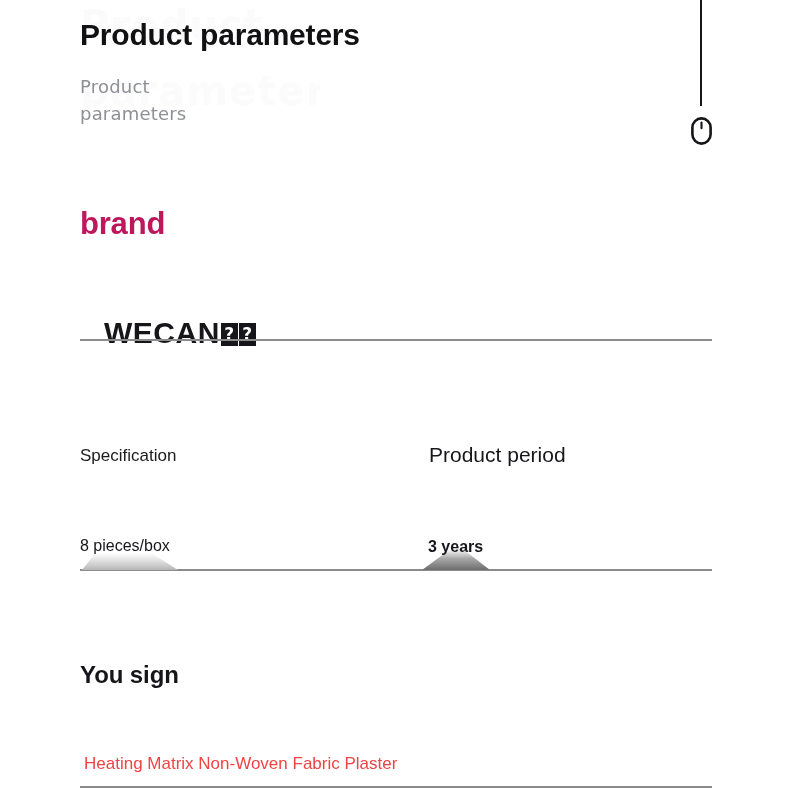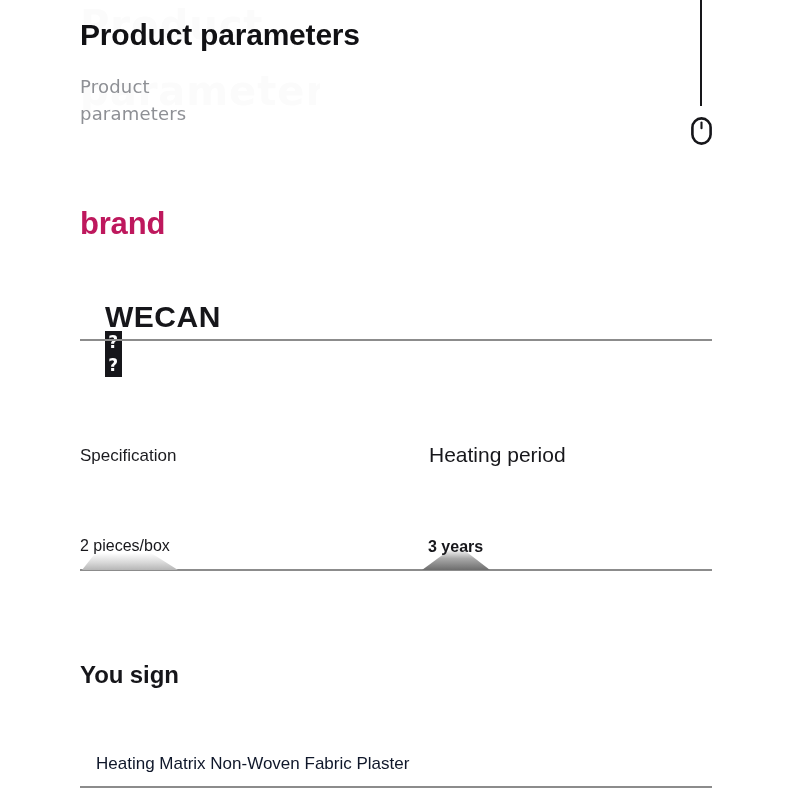--- a/index.html
+++ b/index.html
@@ -106,29 +106,28 @@
     font-weight: 700;
     color: #16161a;
     letter-spacing: -0.1px;
     white-space: nowrap;
   }
 
   
   .brand-value {
     position: absolute;
     left: 104px;
-    top: 300px;
+    top: 316px;
     font-size: 30px;
     font-weight: 700;
     color: #16161a;
     letter-spacing: 0.5px;
     white-space: nowrap;
     display: flex;
     align-items: baseline;
-    flex-direction: column;
   }
   .tofu {
     display: inline-block;
     background: #16161a;
     color: #ffffff;
     font-family: "DejaVu Sans", sans-serif;
     font-size: 17px;
     font-weight: 700;
     line-height: 23px;
     width: 17px;
@@ -211,25 +210,25 @@
     top: 549px;
     width: 68px;
     height: 21px;
     background: linear-gradient(to bottom, #ffffff 0%, #a9a9a9 45%, #6d6d6d 100%);
     clip-path: polygon(0% 100%, 42% 0%, 60% 0%, 100% 100%);
   }
 
   
   .val-sign {
     position: absolute;
-    left: 96px;
+    left: 84px;
     top: 754px;
     font-size: 17px;
     font-weight: 400;
-    color: #0f172a;
+    color: #ef4444;
     white-space: nowrap;
     text-align: right;
   }
 </style>
 </head>
 <body>
 
 <div class="page">
 
   <div class="watermark">Product
@@ -254,23 +253,23 @@
   <div class="brand-value">
     <span>WECAN</span>
     <span class="tofu">?</span>
     <span class="tofu">?</span>
   </div>
 
   <div class="rule rule-brand"></div>
 
   <div class="lbl-spec">Specification</div>
 
-  <div class="lbl-valid">Heating period</div>
-
-  <div class="val-spec">2 pieces/box</div>
+  <div class="lbl-valid">Product period</div>
+
+  <div class="val-spec">8 pieces/box</div>
 
   <div class="val-valid">3 years</div>
 
   <div class="hill hill-left"></div>
   <div class="hill hill-right"></div>
 
   <div class="rule rule-specs"></div>
 
   <div class="h-yousign">You sign</div>
 

